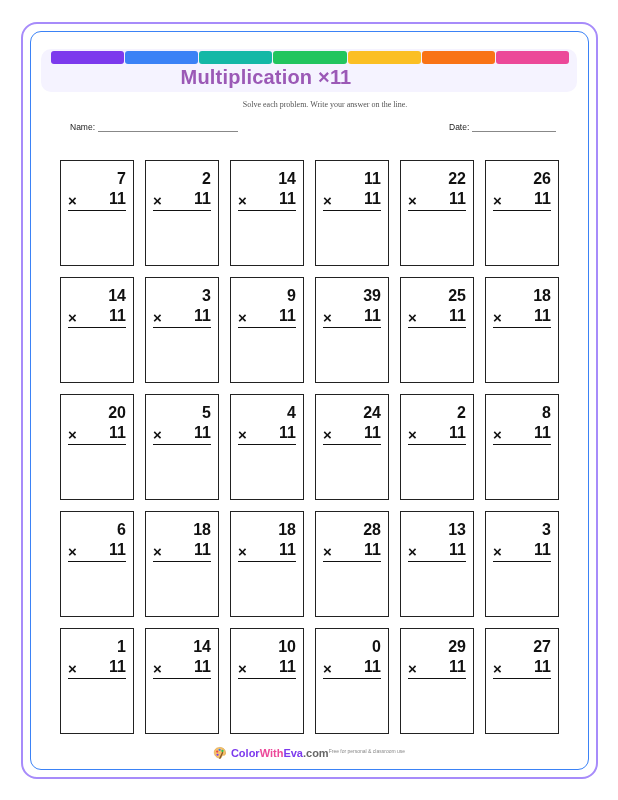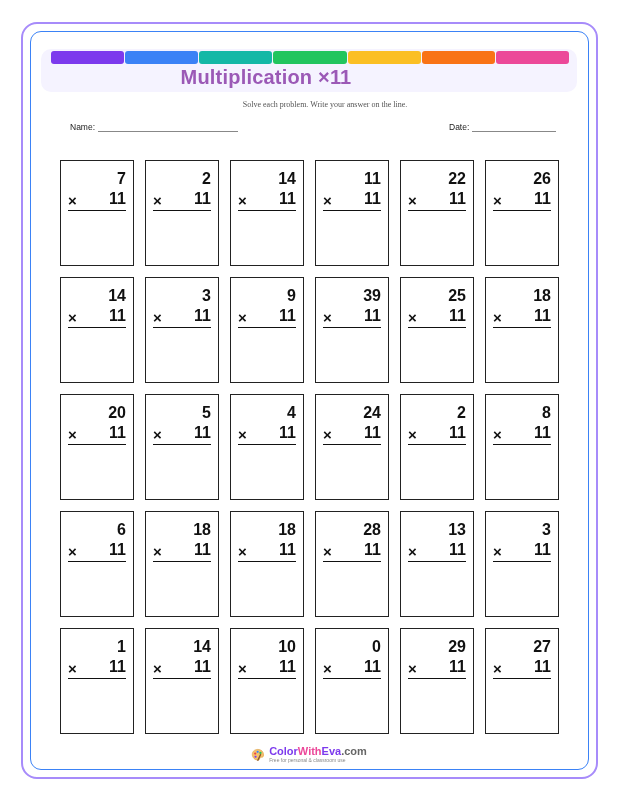--- a/index.html
+++ b/index.html
@@ -65,21 +65,21 @@
     }
     .problem .rule {
       position: absolute; left: 7px; right: 7px; top: 49px; border-top: 1.5px solid #111;
     }
 
     .footer {
       position: absolute; left: 0; top: 746px; width: 618px;
       display: flex; justify-content: center; align-items: center; gap: 4px;
     }
     .logo-icon { width: 14px; height: 14px; }
-    .logo-text-wrap { display: flex; flex-direction: column; line-height: 1; }
+    .logo-text-wrap { display: flex; flex-direction: row; line-height: 1; }
     .logo-text { font-size: 11px; font-weight: bold; }
     .logo-text .c1 { color: #7c3aed; }
     .logo-text .c2 { color: #ec4899; }
     .logo-text .c3 { color: #7c3aed; }
     .logo-text .c4 { color: #666666; }
     .logo-sub { font-size: 5px; color: #888; margin-top: 1px; }
   </style>
 </head>
 <body>
 

